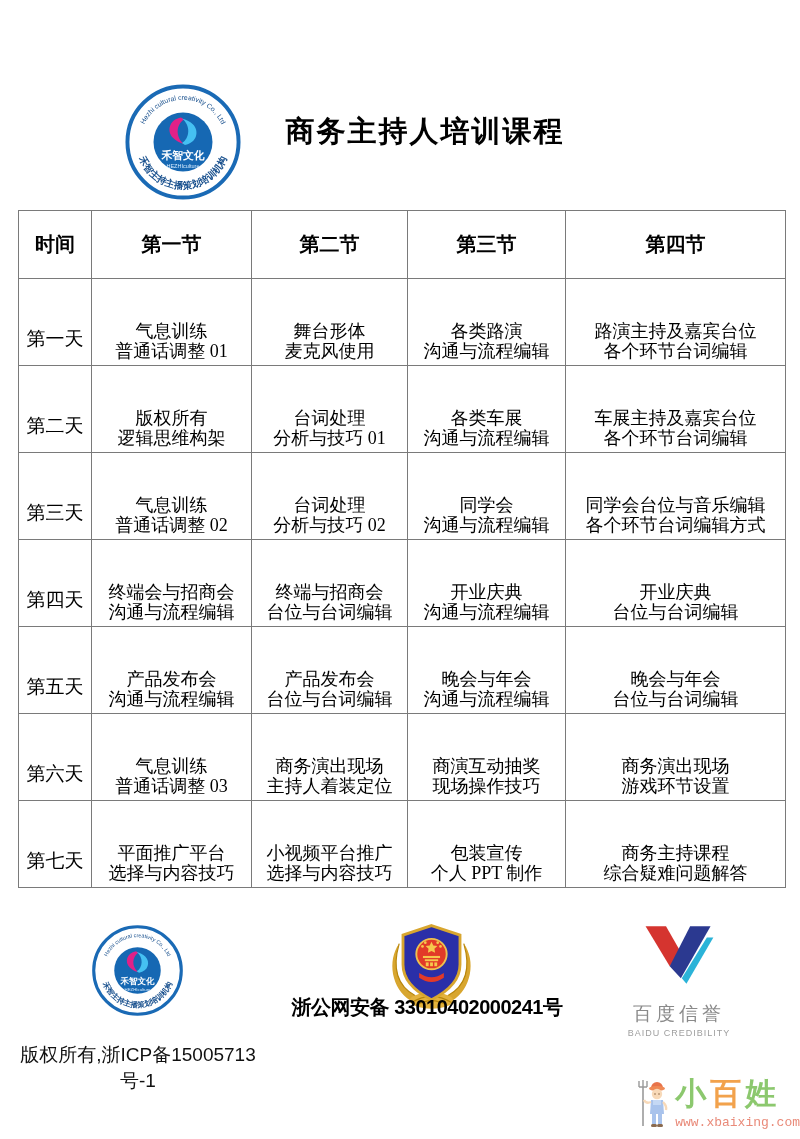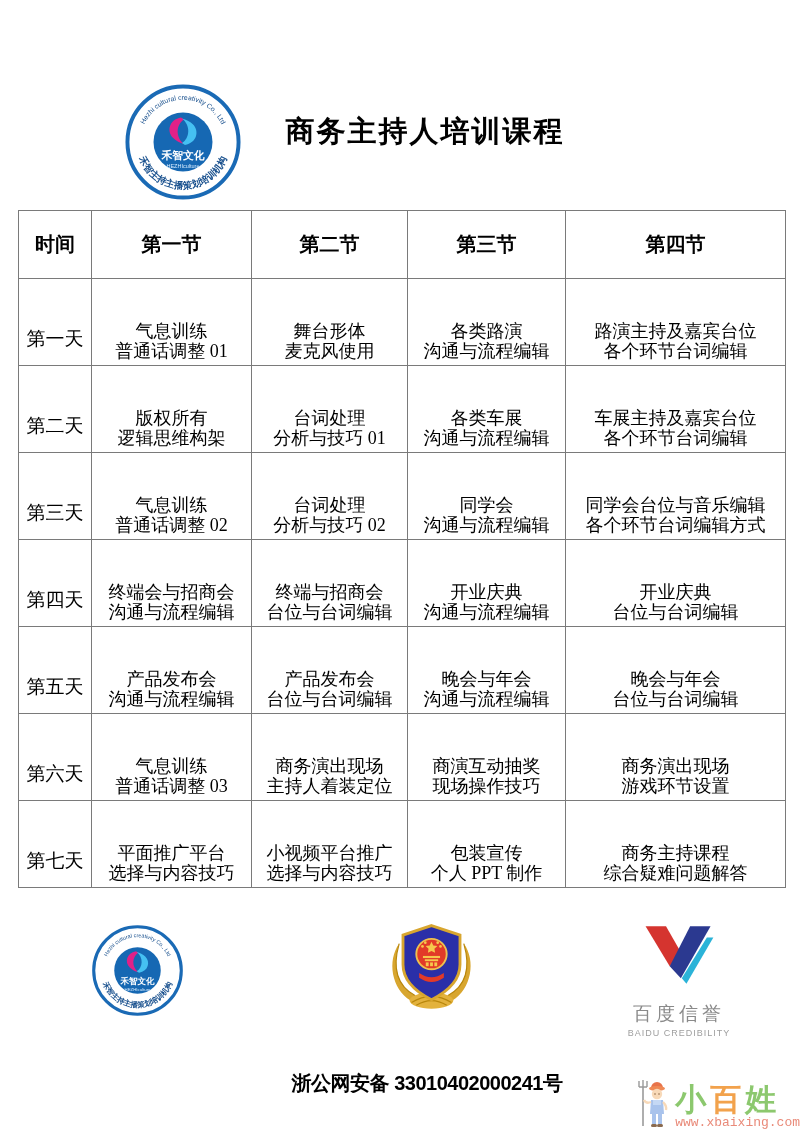--- a/index.html
+++ b/index.html
@@ -22,37 +22,37 @@
   .cell-inner{height:86px;display:flex;flex-direction:column;justify-content:flex-end;
               align-items:center;box-sizing:border-box;padding:3px 2px;}
   .cell-line{font-size:18px;line-height:1.1;white-space:nowrap;}
   .day-inner{height:86px;display:flex;align-items:flex-end;justify-content:center;
              box-sizing:border-box;padding-bottom:13px;font-size:19px;}
 
   
   .copyright{position:absolute;left:10px;top:1042px;width:256px;text-align:center;
              font-size:19px;color:#101010;}
   .police-badge{position:absolute;left:384px;top:915px;width:95px;height:99px;}
-  .police-text{position:absolute;left:262px;top:1070px;width:330px;text-align:center;
+  .police-text{position:absolute;left:262px;top:994px;width:330px;text-align:center;
                font-size:20px;font-weight:bold;letter-spacing:-0.5px;color:#000;}
   .baidu-block{position:absolute;left:598px;top:926px;width:162px;text-align:center;}
   .baidu-v{display:block;margin:0 auto;width:78px;height:60px;}
   .baidu-cn{margin-top:15px;font-size:19px;color:#8a8a8a;letter-spacing:4px;}
   .baidu-en{margin-top:1px;font-size:9px;color:#9e9e9e;letter-spacing:1px;}
   .baidu-cert{margin-top:9px;font-size:20px;color:#111;letter-spacing:1px;}
 
   
   .watermark{position:absolute;right:0;bottom:9px;display:flex;align-items:flex-end;}
   .wm-figure{width:36px;height:52px;margin-right:2px;}
   .wm-textcol{display:flex;flex-direction:column;align-items:flex-start;}
   .wm-chars{font-size:31px;font-weight:bold;line-height:1;letter-spacing:4px;
             font-family:"Liberation Serif","DejaVu Serif",serif;}
   .wm-c1,.wm-c3{color:#8cc86e;}
   .wm-c2{color:#f2a24c;}
-  .wm-url{margin-top:0;font-size:13px;color:#e98a79;
+  .wm-url{margin-top:6px;font-size:13px;color:#e98a79;
           font-family:"Liberation Mono","DejaVu Sans Mono",monospace;}
 </style>
 </head>
 <body>
 
 <div class="page">
 
   <svg class="logo-main" viewBox="0 0 120 120">
     <circle cx="60" cy="60" r="56.5" fill="#ffffff" stroke="#1a6ab5" stroke-width="4"></circle>
     <circle cx="60" cy="60" r="30" fill="#1668b3"></circle>
@@ -320,20 +320,21 @@
     </text>
     <text font-size="9.6" font-weight="bold" fill="#174f8d">
       <textPath href="#lg2b" startOffset="50%" text-anchor="middle">禾智主持主播策划培训机构</textPath>
     </text>
     <path d="M58,35 C46,37 43,49 50,56 C53,59 57,61 61,62 C52,55 53,42 61,37 Z" fill="#e02188"></path>
     <path d="M62,63 C74,61 77,49 70,42 C67,39 63,37 59,36 C68,43 67,56 59,61 Z" fill="#45c0f2"></path>
     <text x="60" y="77" text-anchor="middle" font-size="11" font-weight="bold" fill="#ffffff">禾智文化</text>
     <text x="60" y="86" text-anchor="middle" font-size="5.6" fill="#d6ecff">HEZHIculture</text>
   </svg>
 
+  <div class="copyright">版权所有,浙ICP备15005713号-1</div>
 
   <svg class="police-badge" viewBox="0 0 100 100">
 
     <path d="M28,88 C8,76 3,46 16,28 C9,52 13,72 33,83 Z" fill="#d8a62f"></path>
     <path d="M72,88 C92,76 97,46 84,28 C91,52 87,72 67,83 Z" fill="#d8a62f"></path>
     <path d="M16,28 C9,52 13,72 33,83" stroke="#b8860b" stroke-width="1.2" fill="none"></path>
     <path d="M84,28 C91,52 87,72 67,83" stroke="#b8860b" stroke-width="1.2" fill="none"></path>
 
     <ellipse cx="50" cy="88" rx="23" ry="8.5" fill="#e3b23c"></ellipse>
     <path d="M29,90 Q50,77 71,90 M34,93 Q50,83 66,93" stroke="#b8860b" stroke-width="1.3" fill="none"></path>

